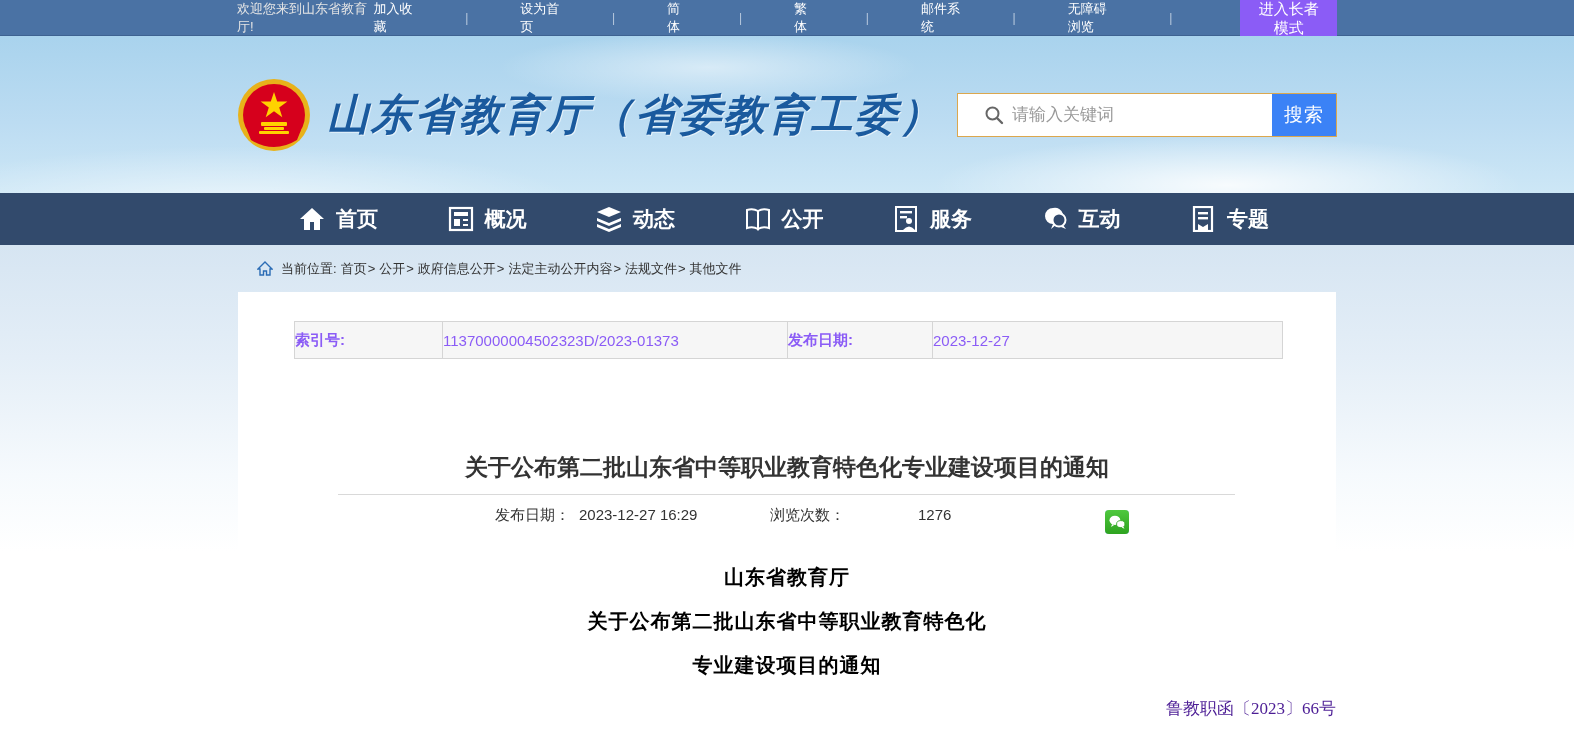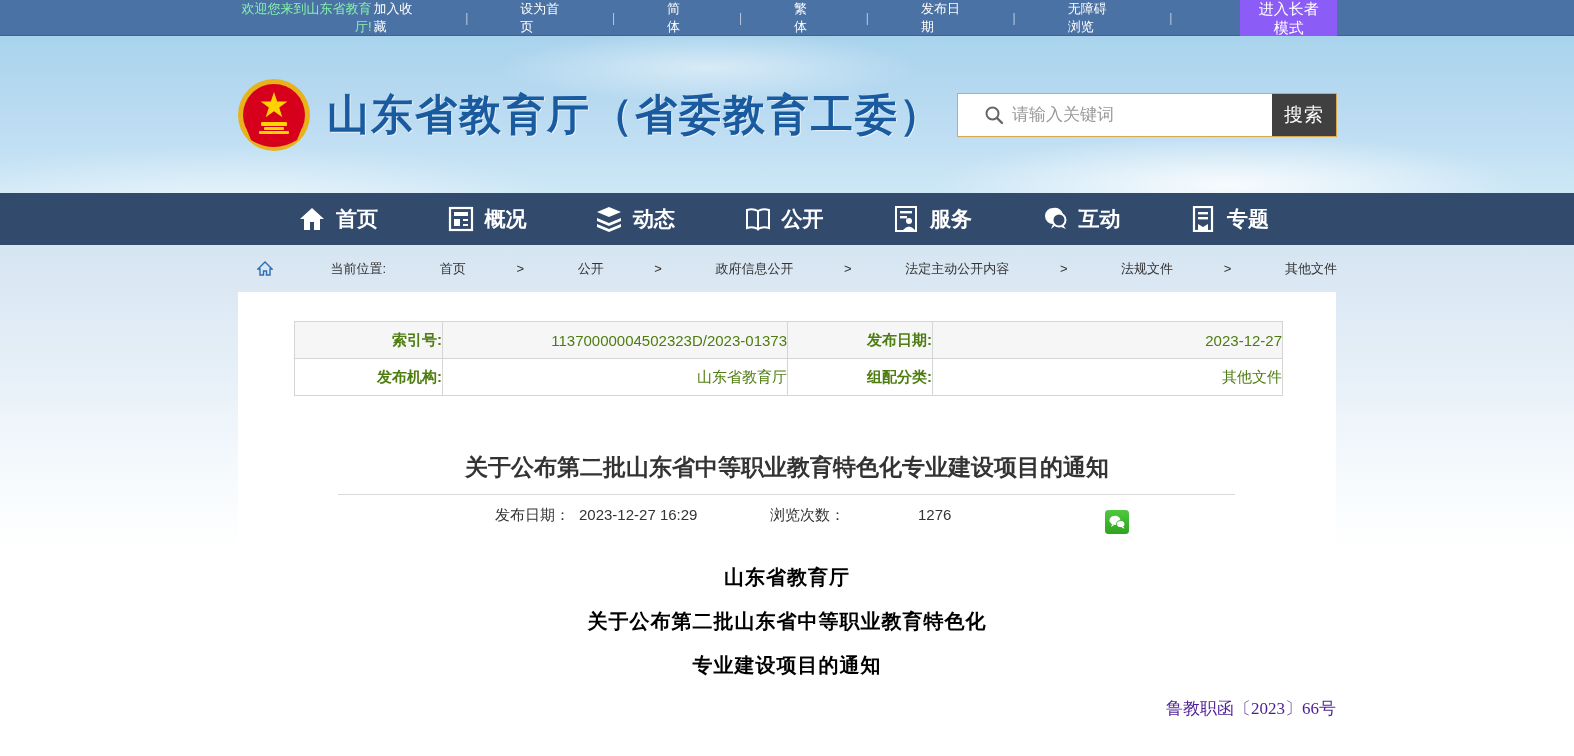--- a/index.html
+++ b/index.html
@@ -2,68 +2,68 @@
 <html><head>
 <meta charset="utf-8">
 <style>
   * { margin:0; padding:0; box-sizing:border-box; }
   html,body { width:1574px; height:756px; overflow:hidden; font-family:"Liberation Sans", sans-serif; background:#fff; }
   .container { width:1100px; margin:0 auto; position:relative; height:100%; }
 
   
   .topbar { height:36px; background:#4a72a4; border-bottom:1px solid #3e6291; }
   .topbar .container { display:flex; align-items:center; justify-content:space-between; }
-  .welcome { color:#86efac; font-size:13px;text-align:right; }
+  .welcome { color:#e5e5e5; font-size:13px; }
   .toplinks { display:flex; align-items:center; height:36px;gap:40px; }
   .toplinks a { color:#fff; font-size:13px; text-decoration:none; padding:0 2px; cursor:pointer; }
   .tl-sep { color:#b9cade; font-size:12px; margin:0 10px; }
   .elder-btn { background:#8b5cf6; color:#fff; font-size:15px; border:none; height:36px; padding:0 14px; margin-left:18px; cursor:pointer; }
 
   
   .header { height:157px;
     background:
       radial-gradient(ellipse 420px 70px at 78% 95%, rgba(255,255,255,.85), rgba(255,255,255,0) 70%),
       radial-gradient(ellipse 500px 90px at 15% 110%, rgba(255,255,255,.6), rgba(255,255,255,0) 70%),
       radial-gradient(ellipse 300px 50px at 45% 20%, rgba(255,255,255,.5), rgba(255,255,255,0) 70%),
       linear-gradient(180deg,#a9d3ed 0%,#bcdcf2 55%,#cde7f6 100%);
   }
   .header .container { display:flex; align-items:center; }
-  .brand { display:flex; align-items:center; }
+  .brand { display:flex; align-items:center;font-style:italic; }
   .emblem { width:74px; height:74px; flex:0 0 74px; }
   .site-title { font-size:42px; font-weight:bold; color:#1a5a9e; margin-left:16px; letter-spacing:2px; white-space:nowrap; text-shadow:1px 1px 0 rgba(255,255,255,.6); }
   .searchbox { margin-left:auto; display:flex; width:380px; height:44px; border:1px solid #dba74e; background:#fff; }
   .search-input-wrap { flex:1; display:flex; align-items:center; padding-left:26px; background:#fff; }
   .search-input { border:none; outline:none; font-size:17px; color:#333; width:100%; height:100%; padding-left:8px; }
   .search-input::placeholder { color:#999; }
-  .search-btn { width:64px; background:#404040; color:#fff; font-size:19px; border:none; cursor:pointer; letter-spacing:1px; }
+  .search-btn { width:64px; background:#3b82f6; color:#fff; font-size:19px; border:none; cursor:pointer; letter-spacing:1px; }
 
   
   .nav { height:52px; background:#324a6c; }
   .nav .container { display:flex; align-items:center; justify-content:space-between; padding:0 68px 0 62px; }
   .nav-item { display:flex; align-items:center; gap:11px; color:#fff; cursor:pointer; }
   .nav-item .label { font-size:21px; font-weight:bold; }
   .nav-icon { width:26px; height:26px; display:inline-flex; }
   .nav-icon svg { width:100%; height:100%; }
 
   
   .page { position:relative; height:511px; background:linear-gradient(180deg,#d6e5f2 0%,#e4eef7 22%,#f6fafd 45%,#ffffff 60%); }
 
   
-  .breadcrumb { position:absolute; top:0; left:237px; width:1100px; height:47px; display:flex; align-items:center; font-size:13px; color:#333;justify-content:space-between; }
+  .breadcrumb { position:absolute; top:0; left:237px; width:1100px; height:47px; display:flex; align-items:center; font-size:13px; color:#333; }
   .crumb-home { width:16px; height:16px; margin:0 8px 0 20px; display:inline-flex; }
   .crumb-prefix { margin-right:4px; }
   .crumb a { color:#333; text-decoration:none; cursor:pointer; }
   .crumb-sep { margin:0 4px 0 1px; color:#333; }
 
   
   .card { position:absolute; top:47px; left:238px; width:1098px; height:464px; background:#fff; }
 
   
   .info-table { position:absolute; top:29px; left:56px; width:988px; border-collapse:collapse; table-layout:fixed; }
-  .info-table td { border:1px solid #d5d5d5; height:37px; font-size:15px; color:#4d7c0f; text-align:right; background:#fff; }
+  .info-table td { border:1px solid #d5d5d5; height:37px; font-size:15px; color:#8b5cf6; text-align:left; background:#fff; }
   .info-table tr.striped td { background:#f6f6f6; }
   .info-table td.lbl { font-weight:bold; }
   .c1{width:148px;} .c2{width:345px;} .c3{width:145px;} .c4{width:350px;}
 
   
   .article-title { position:absolute; top:160px; left:0; width:100%; text-align:center; font-size:23px; font-weight:bold; color:#333; }
   .divider { position:absolute; top:202px; left:100px; width:897px; border-top:1px solid #d9d9d9; }
   .meta { position:absolute; top:210px; left:0; width:100%; height:30px; font-size:15px; color:#333; }
   .meta span { position:absolute; top:4px; white-space:nowrap; }
   .m-pub-lbl{left:257px;} .m-pub-val{left:341px;} .m-view-lbl{left:532px;} .m-view-val{left:636px;margin-left:44px;}
@@ -86,21 +86,21 @@
     <span class="welcome">欢迎您来到山东省教育厅!</span>
     <div class="toplinks">
       <a>加入收藏</a>
       <span class="tl-sep">|</span>
       <a>设为首页</a>
       <span class="tl-sep">|</span>
       <a>简体</a>
       <span class="tl-sep">|</span>
       <a>繁体</a>
       <span class="tl-sep">|</span>
-      <a>发布日期</a>
+      <a>邮件系统</a>
       <span class="tl-sep">|</span>
       <a>无障碍浏览</a>
       <span class="tl-sep">|</span>
       <button class="elder-btn">进入长者模式</button>
     </div>
   </div>
 </div>
 
 <div class="header">
   <div class="container">
@@ -234,26 +234,20 @@
 
   <div class="card">
 
     <table class="info-table">
       <tbody>
           <tr class="striped">
         <td class="lbl c1">索引号:</td>
         <td class="c2">11370000004502323D/2023-01373</td>
         <td class="lbl c3">发布日期:</td>
         <td class="c4">2023-12-27</td>
-      </tr>
-      <tr>
-        <td class="lbl c1">发布机构:</td>
-        <td class="c2">山东省教育厅</td>
-        <td class="lbl c3">组配分类:</td>
-        <td class="c4">其他文件</td>
       </tr>
     </tbody>
       </table>
 
     <div class="article-title">关于公布第二批山东省中等职业教育特色化专业建设项目的通知</div>
     <div class="divider"></div>
 
     <div class="meta">
       <span class="m-pub-lbl">发布日期：</span>
       <span class="m-pub-val">2023-12-27 16:29</span>

